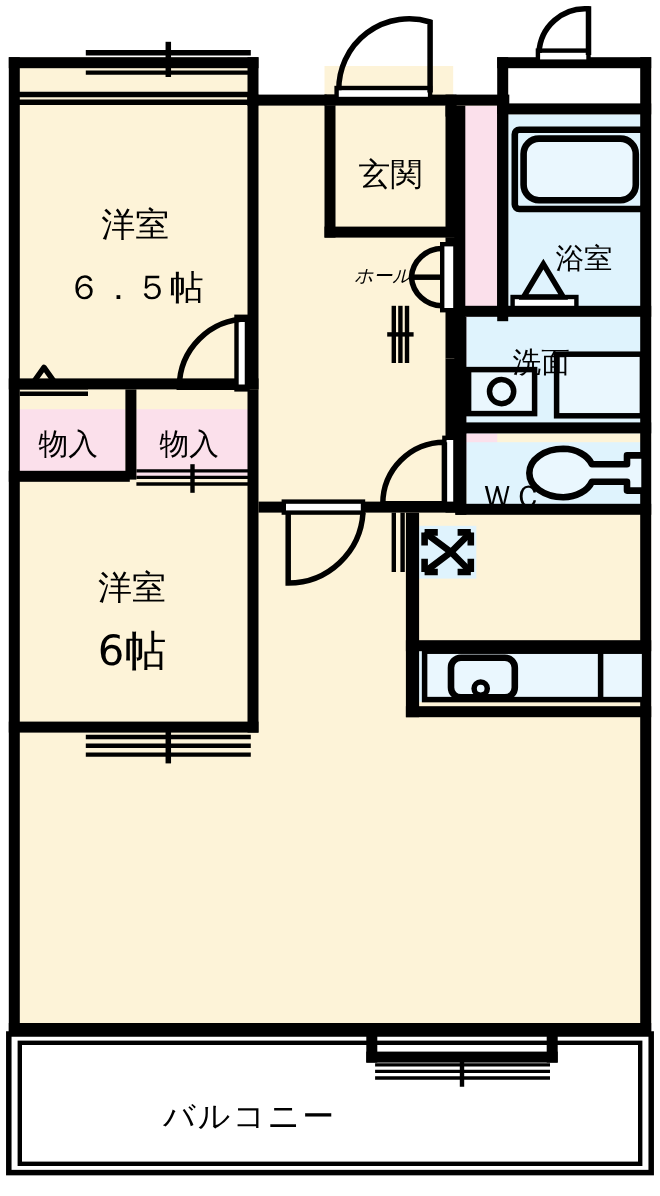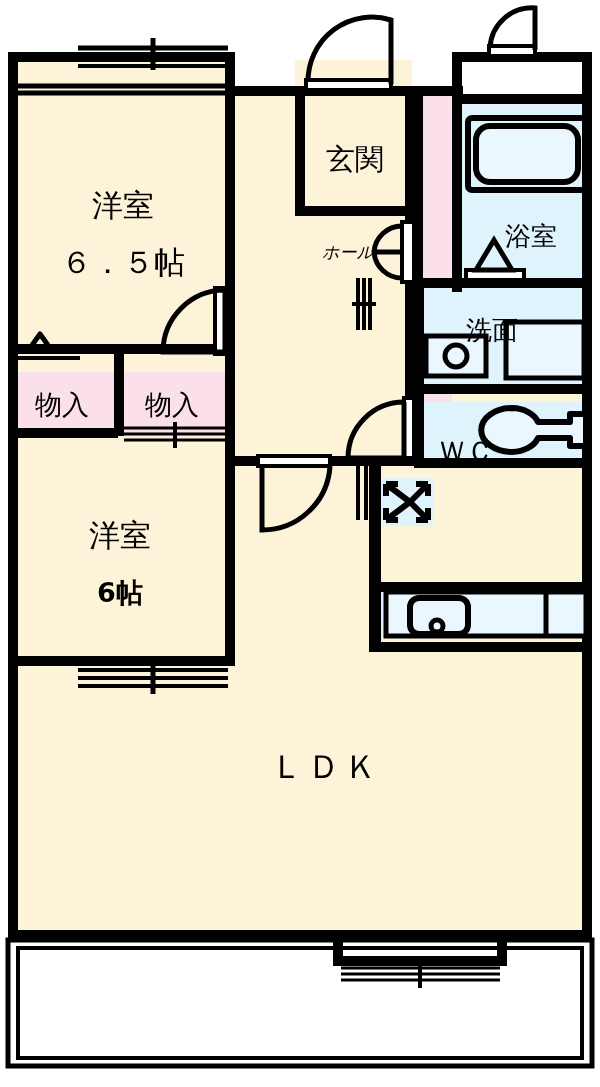--- a/index.html
+++ b/index.html
@@ -263,32 +263,32 @@
     </g>
 
   </g>
 
 </svg>
 
 <div class="lbl" style="left:123px; top:205px; font-size:31px;">洋室</div>
 <div class="lbl" style="left:123px; top:262px; font-size:31px;">６．５帖</div>
 
 <div class="lbl" style="left:120px; top:535px; font-size:31px;">洋室</div>
-<div class="lbl" style="left:120px; top:592px; font-size:27px;font-weight:bold;">6帖</div>
+<div class="lbl" style="left:120px; top:592px; font-size:38px;">6帖</div>
 
 <div class="lbl" style="left:355px; top:159px; font-size:29px;">玄関</div>
 
 <div class="lbl" style="left:348px; top:252px; font-size:17px;font-style:italic;">ホール</div>
 
 <div class="lbl" style="left:531px; top:236px; font-size:26px;">浴室</div>
 
 <div class="lbl" style="left:464px; top:330px; font-size:26px;margin-left:28px;">洗面</div>
 
 <div class="lbl" style="left:466px; top:452px; font-size:28px;">ＷＣ</div>
 
-<div class="lbl" style="left:326px; top:766px; font-size:33px; letter-spacing:4px;">ＬＤＫ</div>
-
+
+<div class="lbl" style="left:227px; top:1015px; font-size:29px; letter-spacing:2px;">バルコニー</div>
 
 <div class="lbl" style="left:62px; top:404px; font-size:27px;">物入</div>
 
 <div class="lbl" style="left:172px; top:404px; font-size:27px;">物入</div>
 
 </div>
 
 </body></html>

